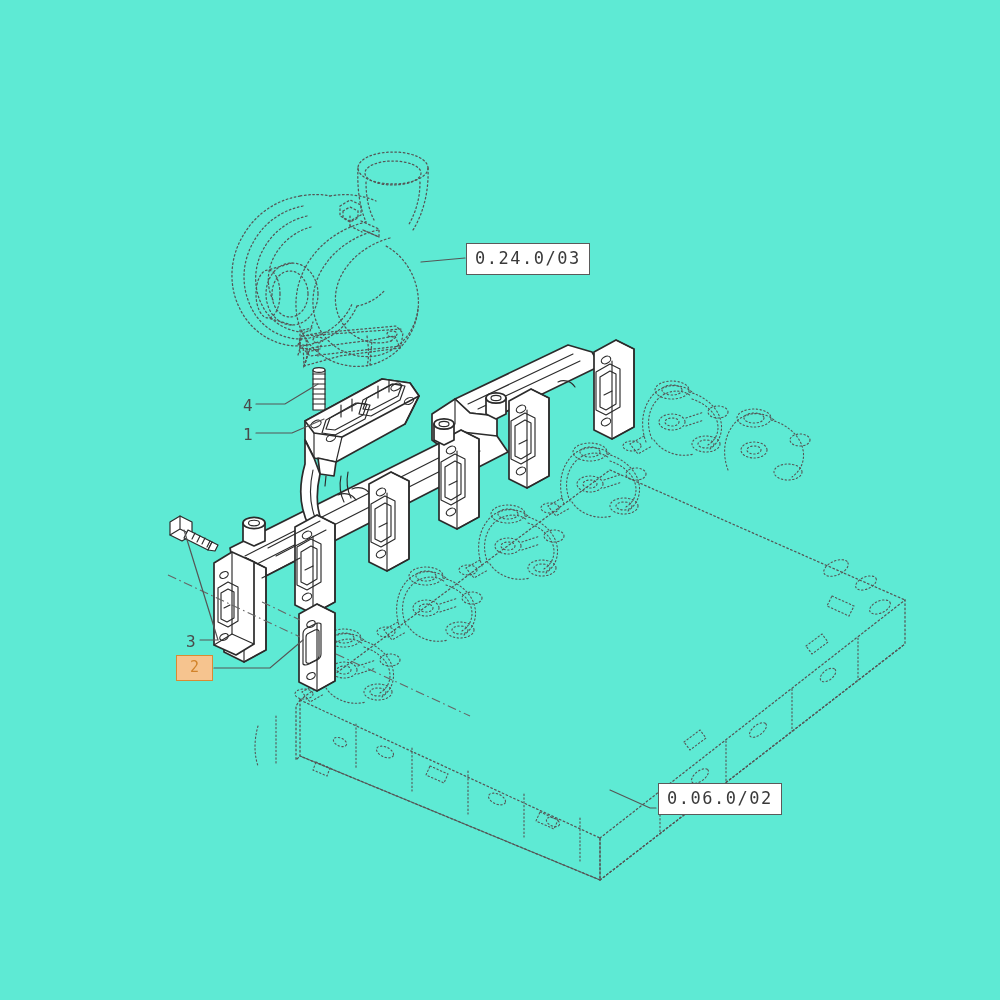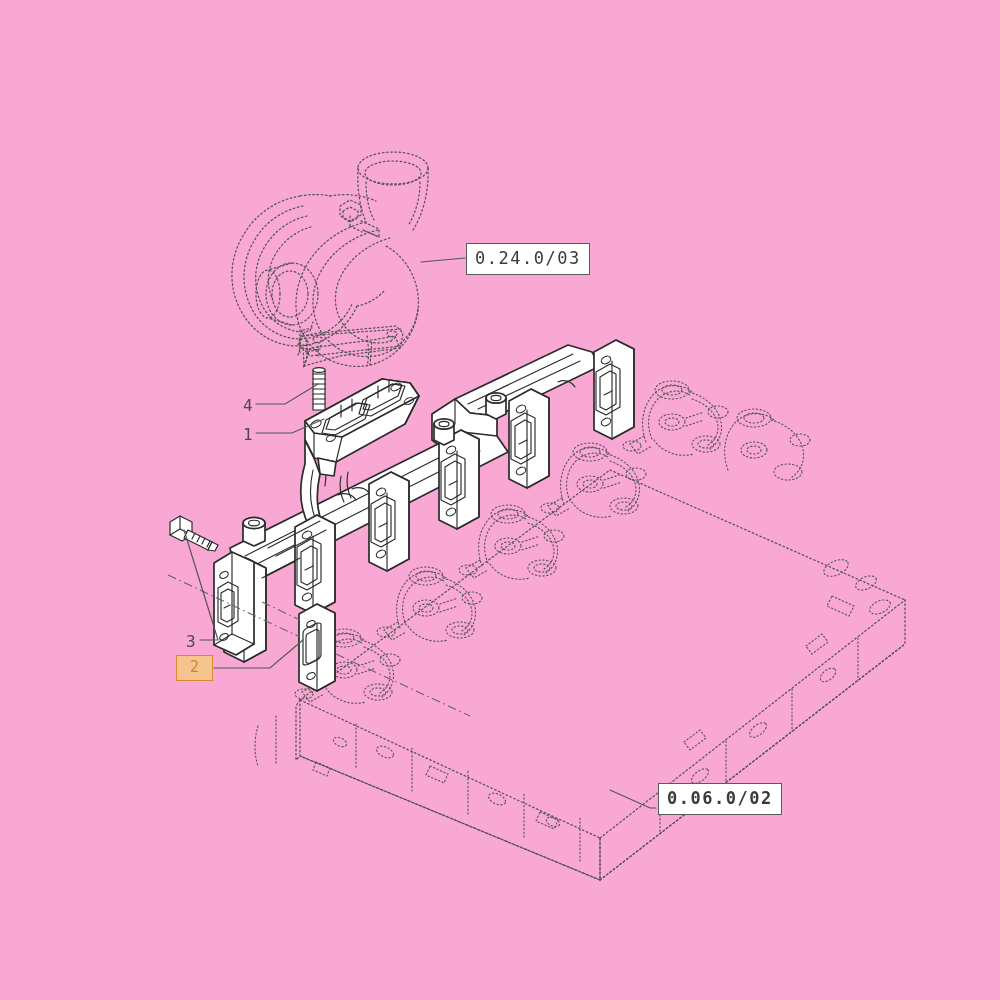--- a/index.html
+++ b/index.html
@@ -8,21 +8,21 @@
     padding: 0;
     background: #ffffff;
   }
   body {
     font-family: "DejaVu Sans Mono", monospace;
   }
   #sheet {
     position: relative;
     width: 1000px;
     height: 1000px;
-    background: #f9a8d4;
+    background: #5eead4;
     overflow: hidden;
   }
   #drawing {
     position: absolute;
     left: 0;
     top: 0;
     width: 1000px;
     height: 1000px;
   }
   .ref-label {
@@ -497,21 +497,21 @@
       <path class="lead" d="M200,640 L218,640 L184,530"></path>
 
       <path class="lead" d="M214,668 L270,668 L303,640"></path>
     </g>
 
     </g>
   </svg>
 
   <div class="ref-label" style="left:466px; top:243px;">0.24.0/03</div>
 
-  <div class="ref-label" style="left:658px; top:783px;font-weight:bold;">0.06.0/02</div>
+  <div class="ref-label" style="left:658px; top:783px;">0.06.0/02</div>
 
   <div class="callout" style="left:243px; top:398px;">4</div>
 
   <div class="callout" style="left:243px; top:427px;">1</div>
 
   <div class="callout" style="left:186px; top:634px;">3</div>
 
   <div class="callout highlight" style="left:176px; top:655px;">2</div>
 
 </div>

